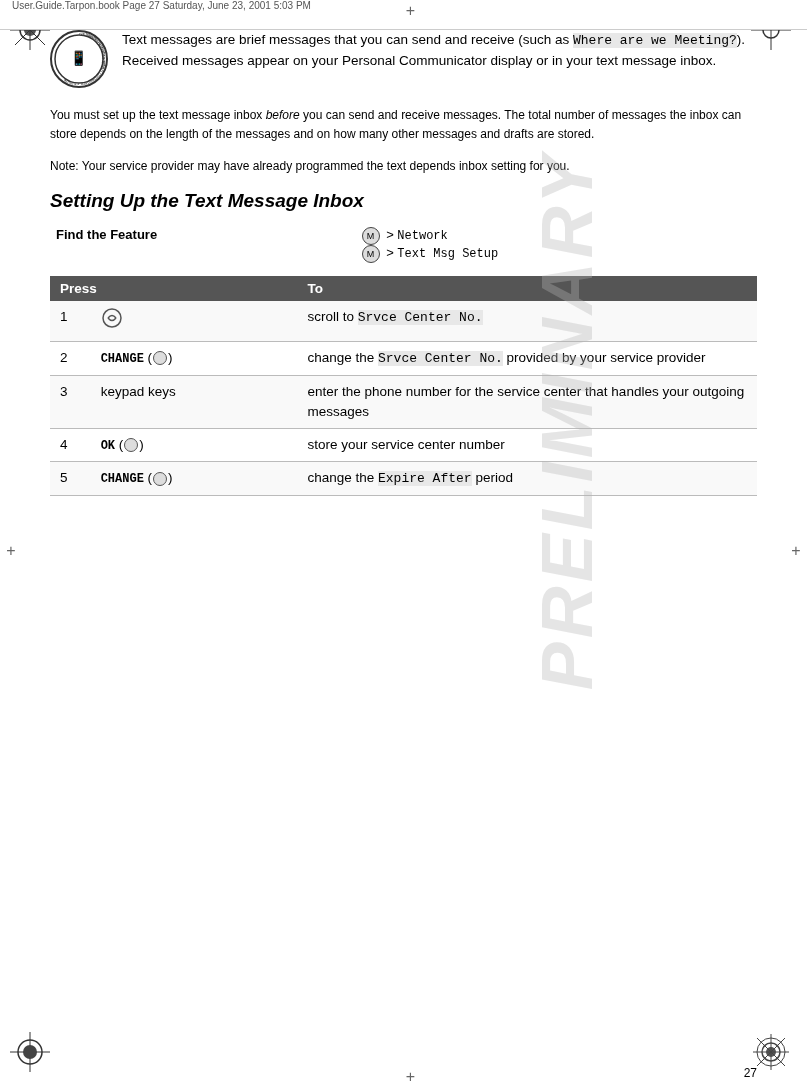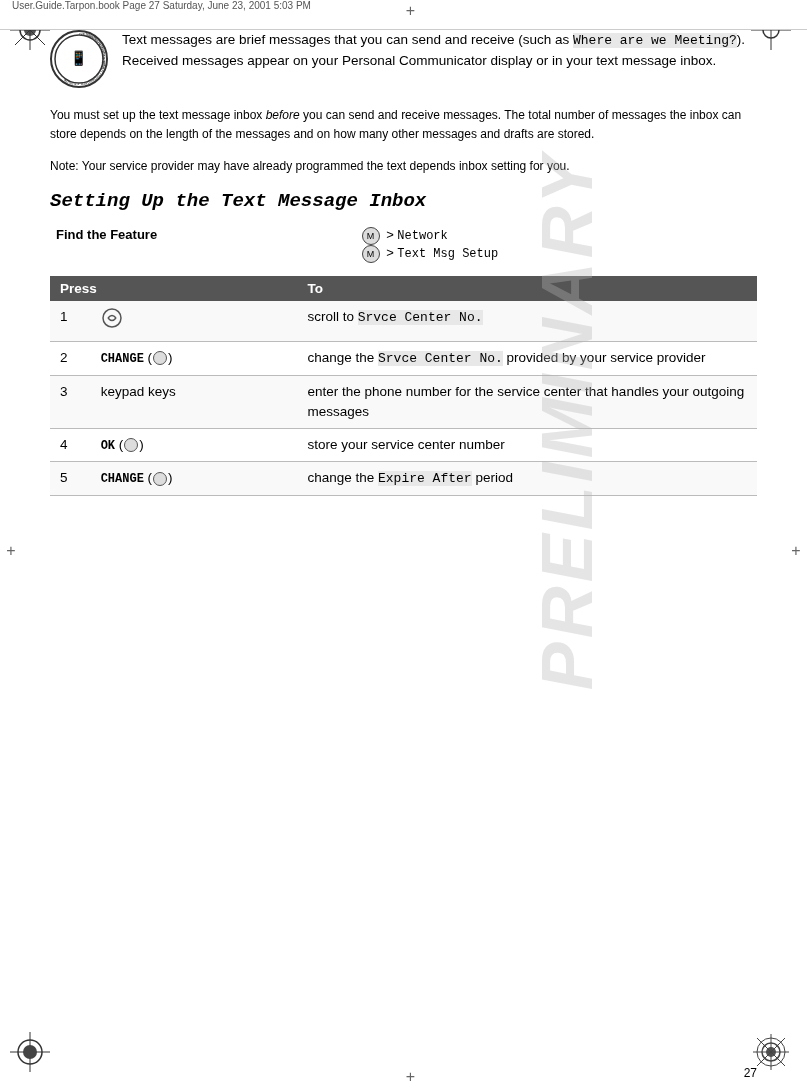--- a/index.html
+++ b/index.html
@@ -99,21 +99,21 @@
 
     .note-bold {
       font-weight: normal;
     }
 
     
     .section-header {
       font-size: 19px;
       font-weight: bold;
       font-style: italic;
-      font-family: Liberation Mono, monospace;
+      font-family: Liberation Sans, sans-serif;
       margin-bottom: 12px;
       margin-top: 8px;
     }
 
     
     .find-feature-table {
       width: 100%;
       border-collapse: collapse;
       margin-bottom: 10px;
       font-size: 13px;

